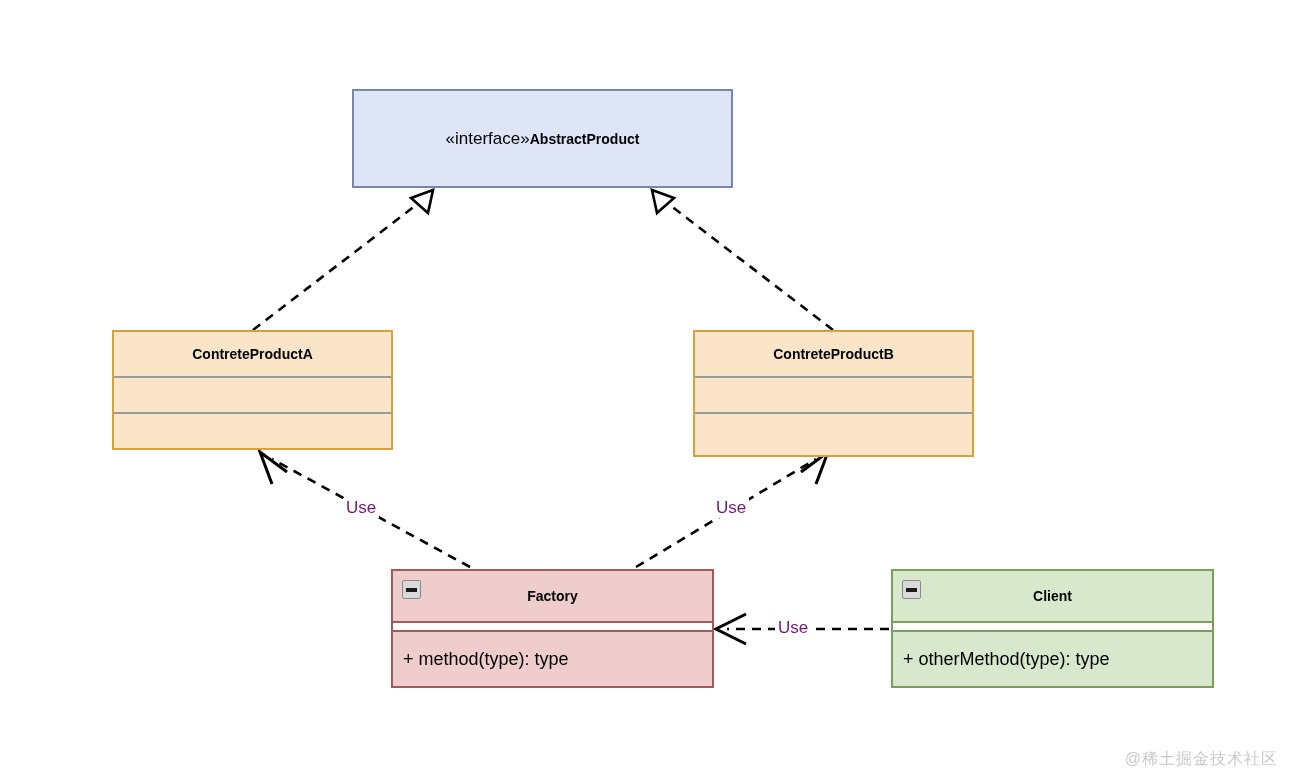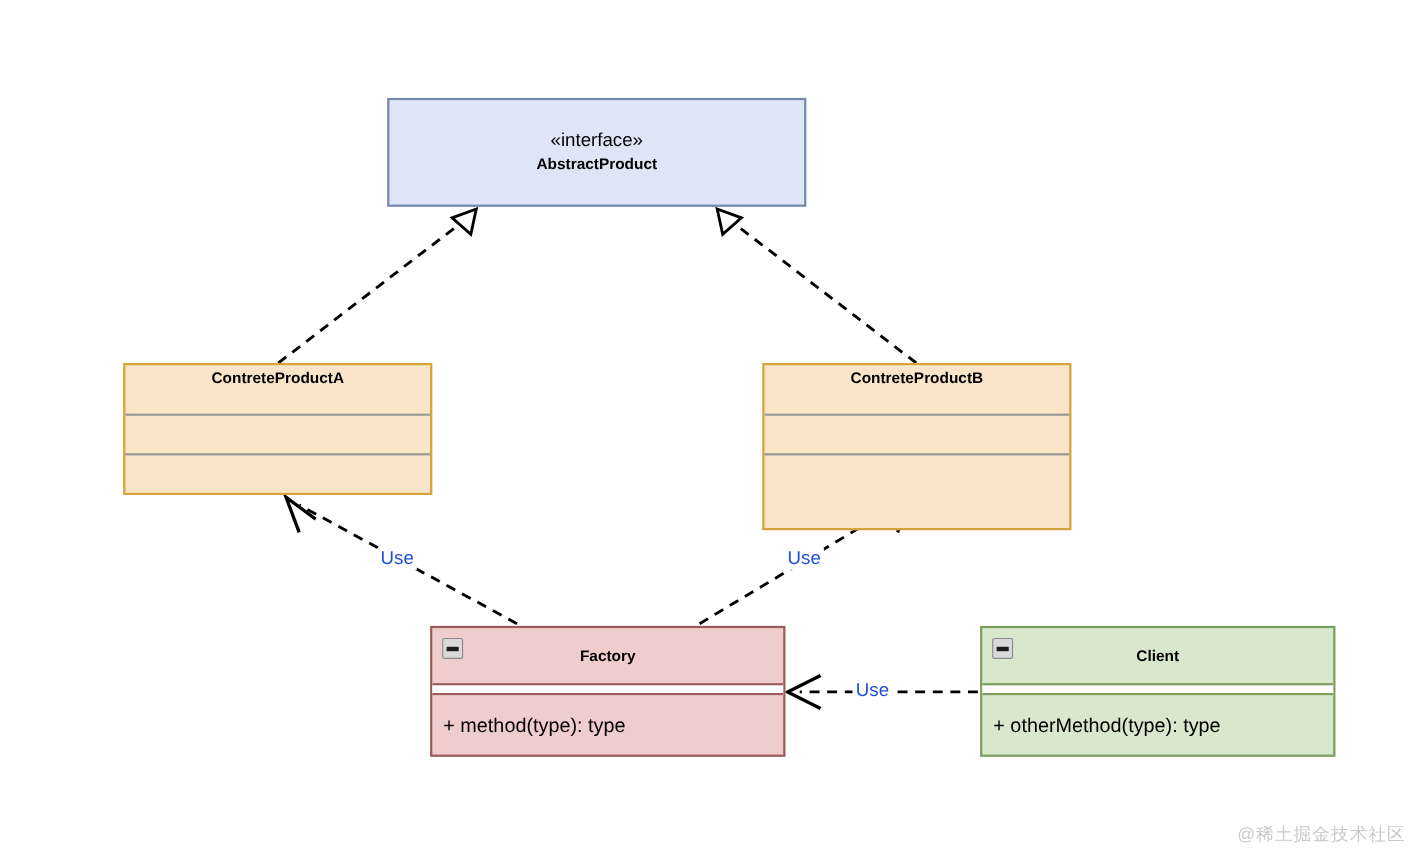--- a/index.html
+++ b/index.html
@@ -34,21 +34,21 @@
     border-style: solid;
     border-width: 2px;
     display: flex;
     flex-direction: column;
   }
   .uml-title {
     position: relative;
     display: flex;
     align-items: center;
     justify-content: center;
-    flex-direction: column;
+    flex-direction: row;
     text-align: center;
     box-sizing: border-box;
   }
   .stereotype {
     font-size: 17px;
     font-weight: 400;
     color: #000000;
     line-height: 21px;
   }
   .classname {
@@ -83,21 +83,21 @@
   }
 
   
   .product-box {
     background: #fbe5c8;
     border-color: #d6a23c;
   }
   .product-box .uml-title {
     height: 44px;
     flex: 0 0 44px;
-    justify-content: flex-start;
+    justify-content: center;
   }
   .product-box .compartment {
     border-top: 2px solid #9a9a9a;
   }
   .product-box .attrs {
     height: 36px;
     flex: 0 0 36px;
   }
   .product-box .ops {
     flex: 1 1 auto;
@@ -105,21 +105,21 @@
   #box-product-a {
     left: 112px;
     top: 330px;
     width: 281px;
     height: 120px;
   }
   #box-product-b {
     left: 693px;
     top: 330px;
     width: 281px;
-    height: 152px;
+    height: 127px;
   }
 
   
   #box-factory {
     left: 391px;
     top: 569px;
     width: 323px;
     height: 119px;
     background: #f0cdcd;
     border-color: #9e5b5b;
@@ -171,21 +171,21 @@
   .collapse-toggle .bar {
     width: 11px;
     height: 4px;
     background: #1a1a1a;
   }
 
   
   .edge-label {
     position: absolute;
     font-size: 17px;
-    color: #1d4ed8;
+    color: #701a75;
     background: #ffffff;
     padding: 0 3px;
     white-space: nowrap;
   }
   #label-use-a { left: 343px; top: 498px; }
   #label-use-b { left: 713px; top: 498px; }
   #label-use-client { left: 775px; top: 618px; }
 
   
   #watermark {

